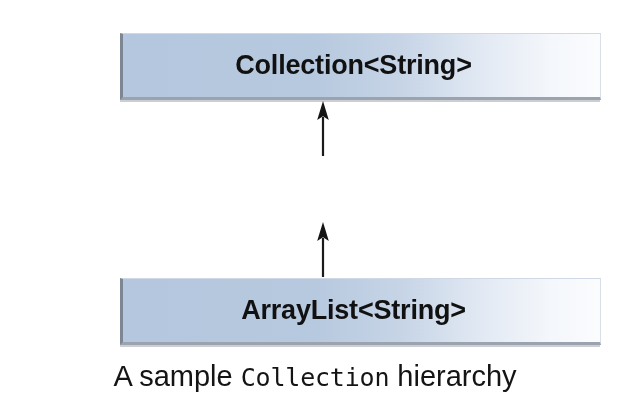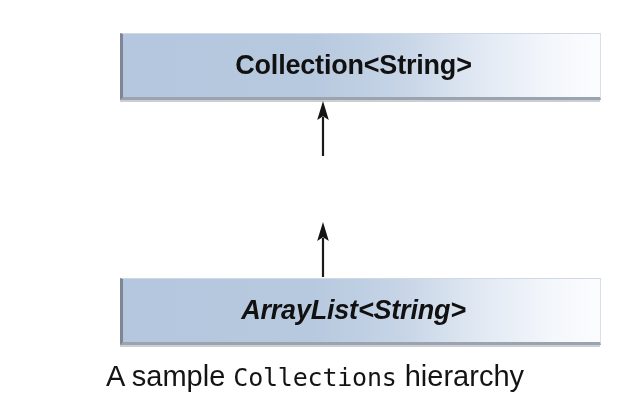--- a/index.html
+++ b/index.html
@@ -62,21 +62,21 @@
     color: #111111;
     letter-spacing: -0.2px;
     white-space: nowrap;
     position: relative;
     z-index: 2;
     transform: translateX(-8px);
   }
 
   #box-collection { top: 33px; }
   #box-list       { top: 157px; }
-  #box-arraylist  { top: 278px; font-style: italic; }
+  #box-arraylist  { top: 278px; }
 
   
   .arrow {
     position: absolute;
     left: 312px;
     width: 22px;
     height: 55px;
   }
   #arrow-list-to-collection      { top: 101px; }
   #arrow-arraylist-to-list       { top: 222px; }
@@ -123,16 +123,16 @@
       <line x1="11" y1="55" x2="11" y2="16" stroke="#1a1a1a" stroke-width="2.2"></line>
       <polygon points="11,0 5.2,19 11,15.2 16.8,19" fill="#141414"></polygon>
     </svg>
   </div>
 
   <div class="class-box" id="box-arraylist">
     <span class="class-box-label">ArrayList&lt;String&gt;</span>
   </div>
 
   <div id="caption">
-    <span class="seg">A sample </span><span class="mono">Collections</span><span class="seg"> hierarchy</span>
+    <span class="seg">A sample </span><span class="mono">Collection</span><span class="seg"> hierarchy</span>
   </div>
 
 </div>
 
 </body></html>

